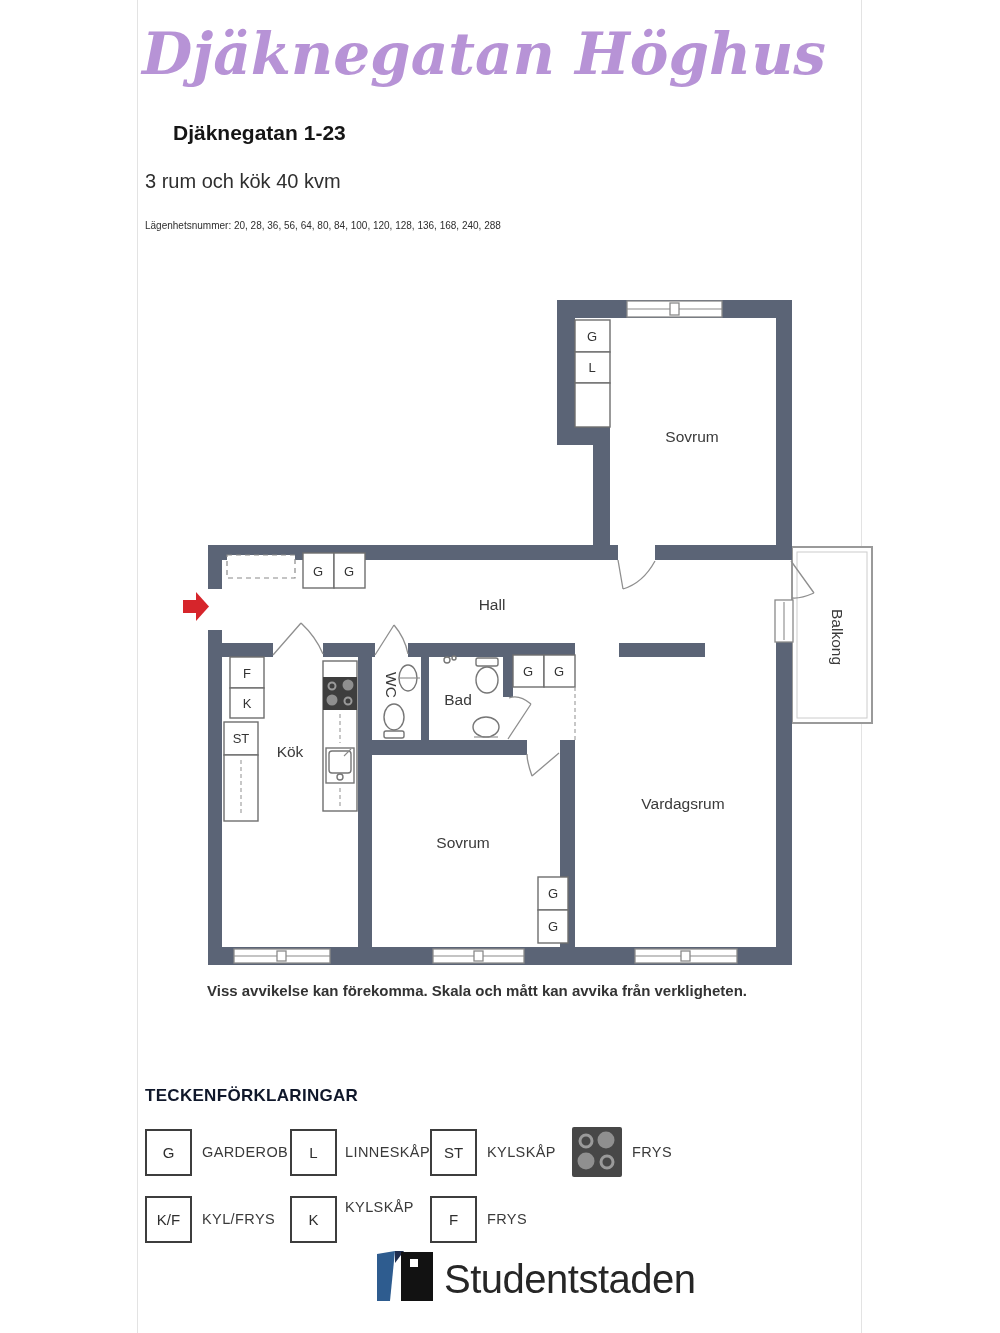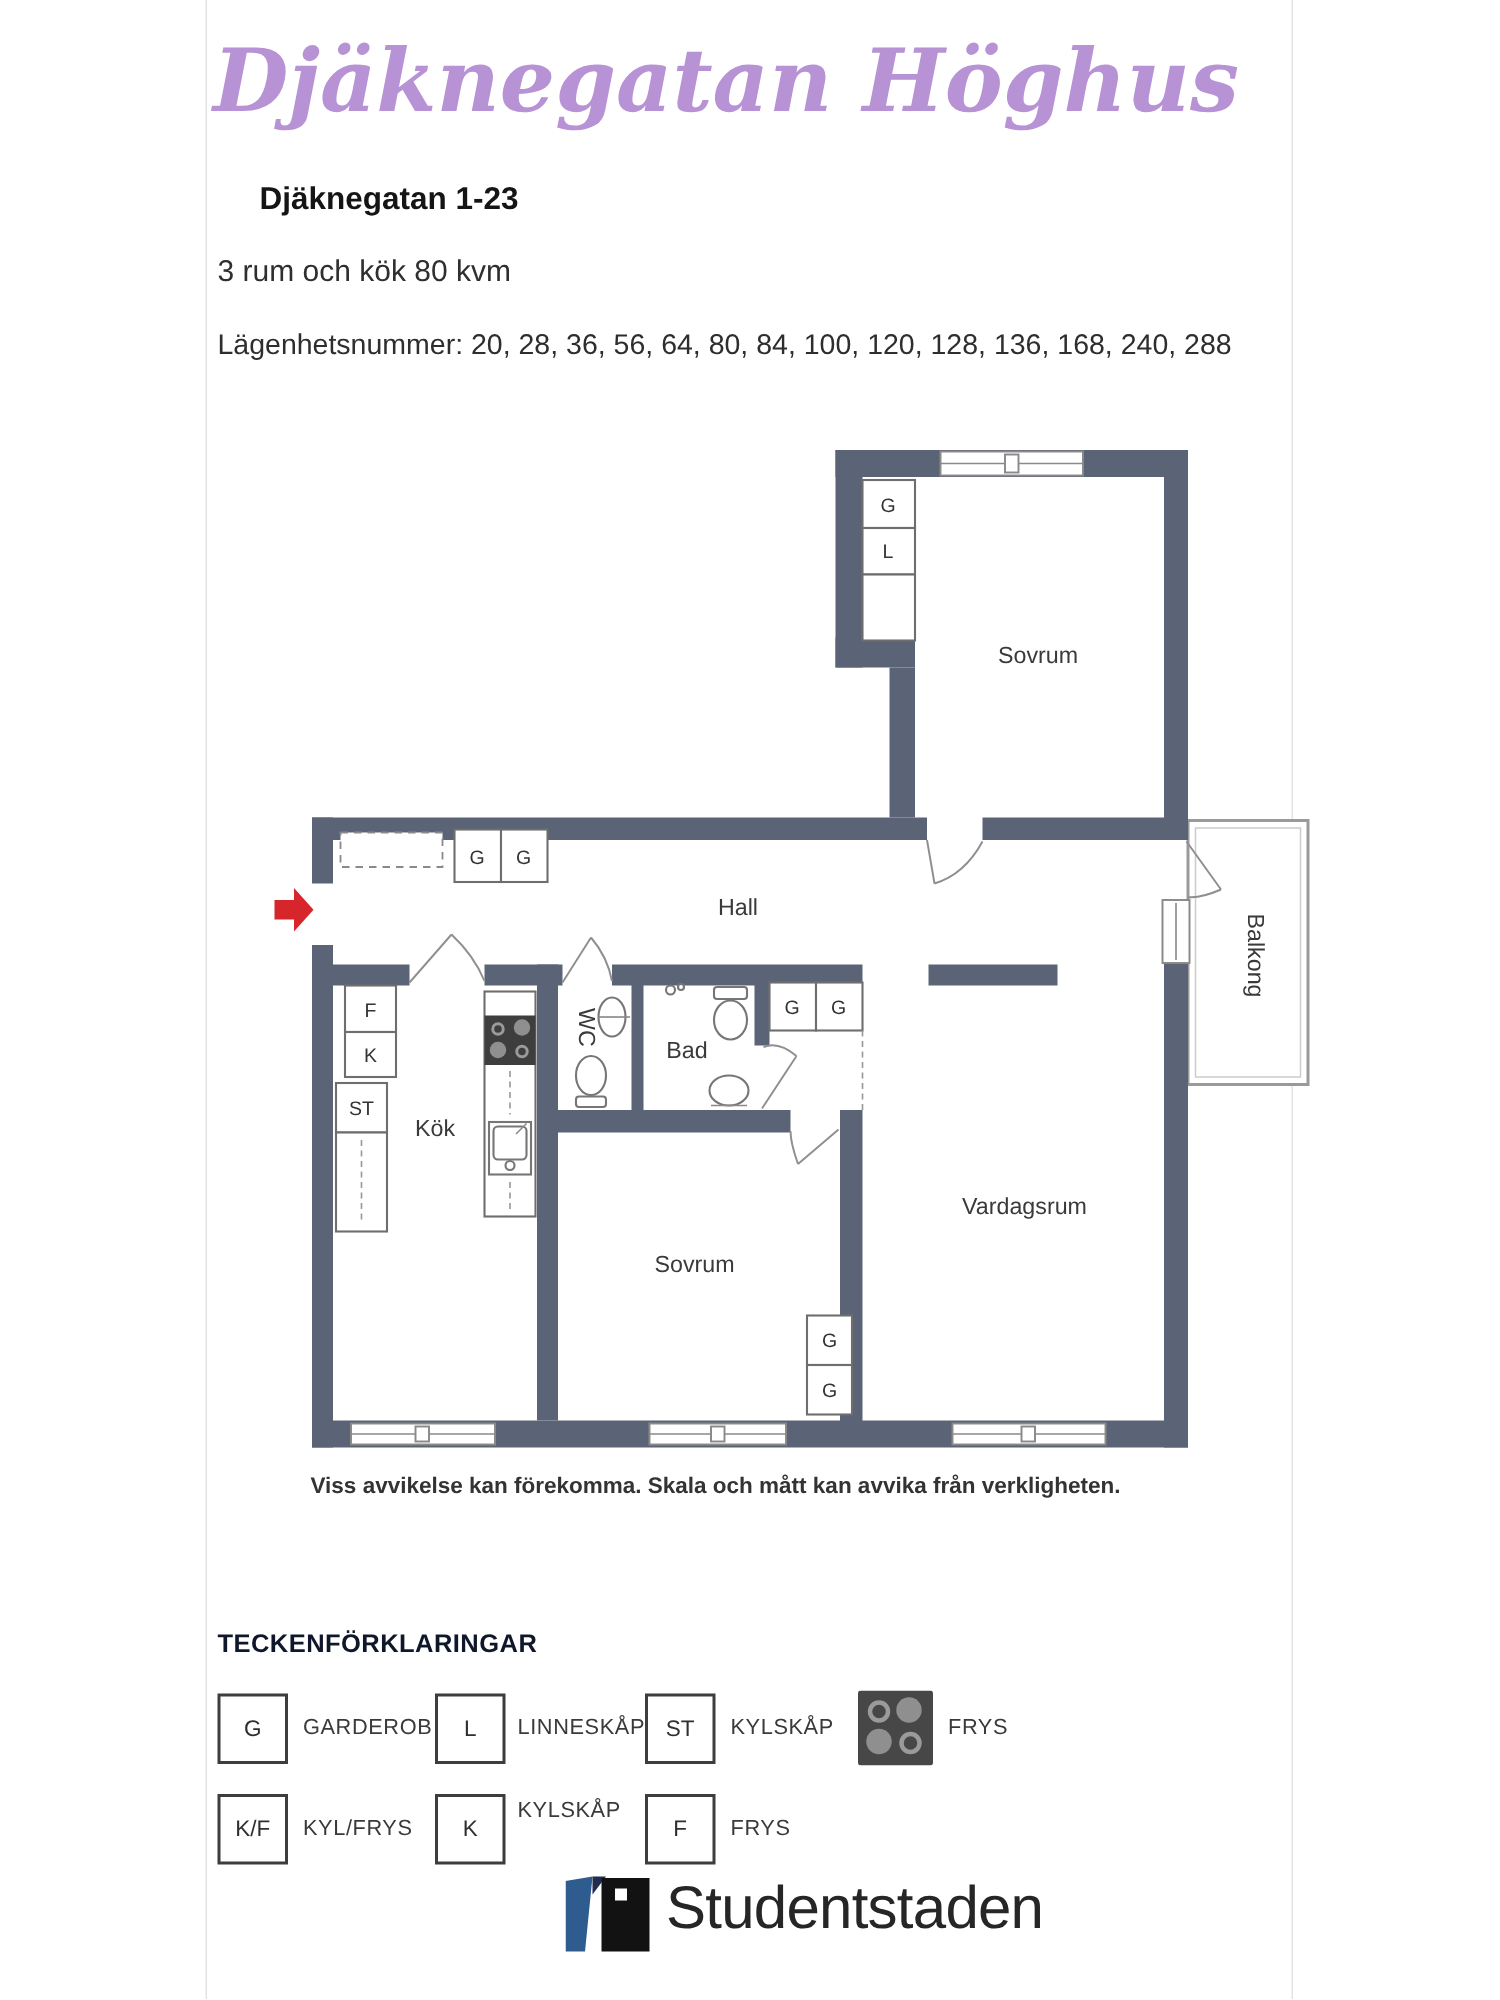--- a/index.html
+++ b/index.html
@@ -4,28 +4,28 @@
 <style>
   html,body{margin:0;padding:0;background:#fff;}
   .page{position:relative;width:1000px;height:1333px;background:#ffffff;
         font-family:"Liberation Sans",sans-serif;overflow:hidden;}
   .abs{position:absolute;}
   .edge-line{position:absolute;top:0;width:1px;height:1333px;background:#e3e3e3;}
   .title{left:142px;top:20px;font-family:"DejaVu Serif",serif;font-style:italic;
          font-weight:700;font-size:58px;color:var(--title,#b793d6);letter-spacing:0px;white-space:nowrap;}
   .address{left:145px;top:121px;font-size:21px;font-weight:700;color:#151515;margin-left:28px;}
   .sizeline{left:145px;top:170px;font-size:20px;color:#2f2f2f;}
-  .aptline{left:145px;top:220px;font-size:19px;color:#2e2e2e;}
+  .aptline{left:145px;top:220px;font-size:10px;color:#2e2e2e;}
   .disclaimer{left:207px;top:982px;font-size:15px;color:#333;font-weight:bold;}
   .legend-heading{left:145px;top:1086px;font-size:17px;font-weight:700;color:#0f172a;letter-spacing:0.3px;}
   .lbox{position:absolute;width:43px;height:43px;border:2px solid #3d3d3d;background:#fff;
         display:flex;align-items:center;justify-content:center;font-size:15px;color:#2f2f2f;}
   .llabel{position:absolute;font-size:14.5px;color:#3a3a3a;letter-spacing:0.4px;
           height:47px;line-height:47px;white-space:nowrap;}
-  .logo{left:377px;top:1250px;display:flex;align-items:flex-start;gap:7px;}
+  .logo{left:377px;top:1250px;display:flex;align-items:flex-end;gap:7px;}
   .brand{font-size:40px;color:#262626;letter-spacing:-0.5px;}
   
   .wall{fill:var(--wall,#5b6476);}
   .box{fill:#fff;stroke:#6e6e6e;stroke-width:1.4;}
   .dashbox{fill:#fff;stroke:#8a8a8a;stroke-width:1.2;stroke-dasharray:5 4;}
   .dashline{stroke:#9a9a9a;stroke-width:1.1;fill:none;stroke-dasharray:4 3;}
   .win{fill:#fff;stroke:#8a8a8a;stroke-width:1.3;}
   .thin{stroke:#8a8a8a;stroke-width:1.1;fill:none;}
   .fix{fill:#fff;stroke:#767676;stroke-width:1.4;}
   .door{stroke:#8f8f8f;stroke-width:1.3;fill:none;}
@@ -35,21 +35,21 @@
 </style>
 </head>
 <body>
 
 <div class="page">
   <div class="edge-line" style="left:137px"></div>
   <div class="edge-line" style="left:861px"></div>
 
   <div class="abs title">Djäknegatan Höghus</div>
   <div class="abs address">Djäknegatan 1-23</div>
-  <div class="abs sizeline">3 rum och kök 80 kvm</div>
+  <div class="abs sizeline">3 rum och kök 40 kvm</div>
   <div class="abs aptline">Lägenhetsnummer: 20, 28, 36, 56, 64, 80, 84, 100, 120, 128, 136, 168, 240, 288</div>
 
   <svg class="abs" style="left:180px;top:290px" width="700" height="690" viewBox="0 0 700 690">
 
     <g>
       <rect x="612" y="257" width="80" height="176" fill="#fff" stroke="#9a9a9a" stroke-width="2"></rect>
       <rect x="617" y="262" width="70" height="166" fill="none" stroke="#cccccc" stroke-width="1"></rect>
     </g>
 
     <g>

